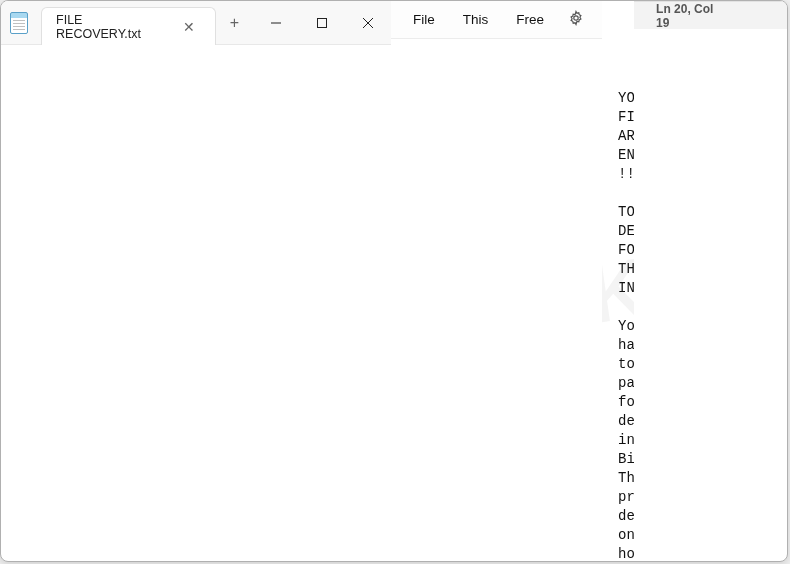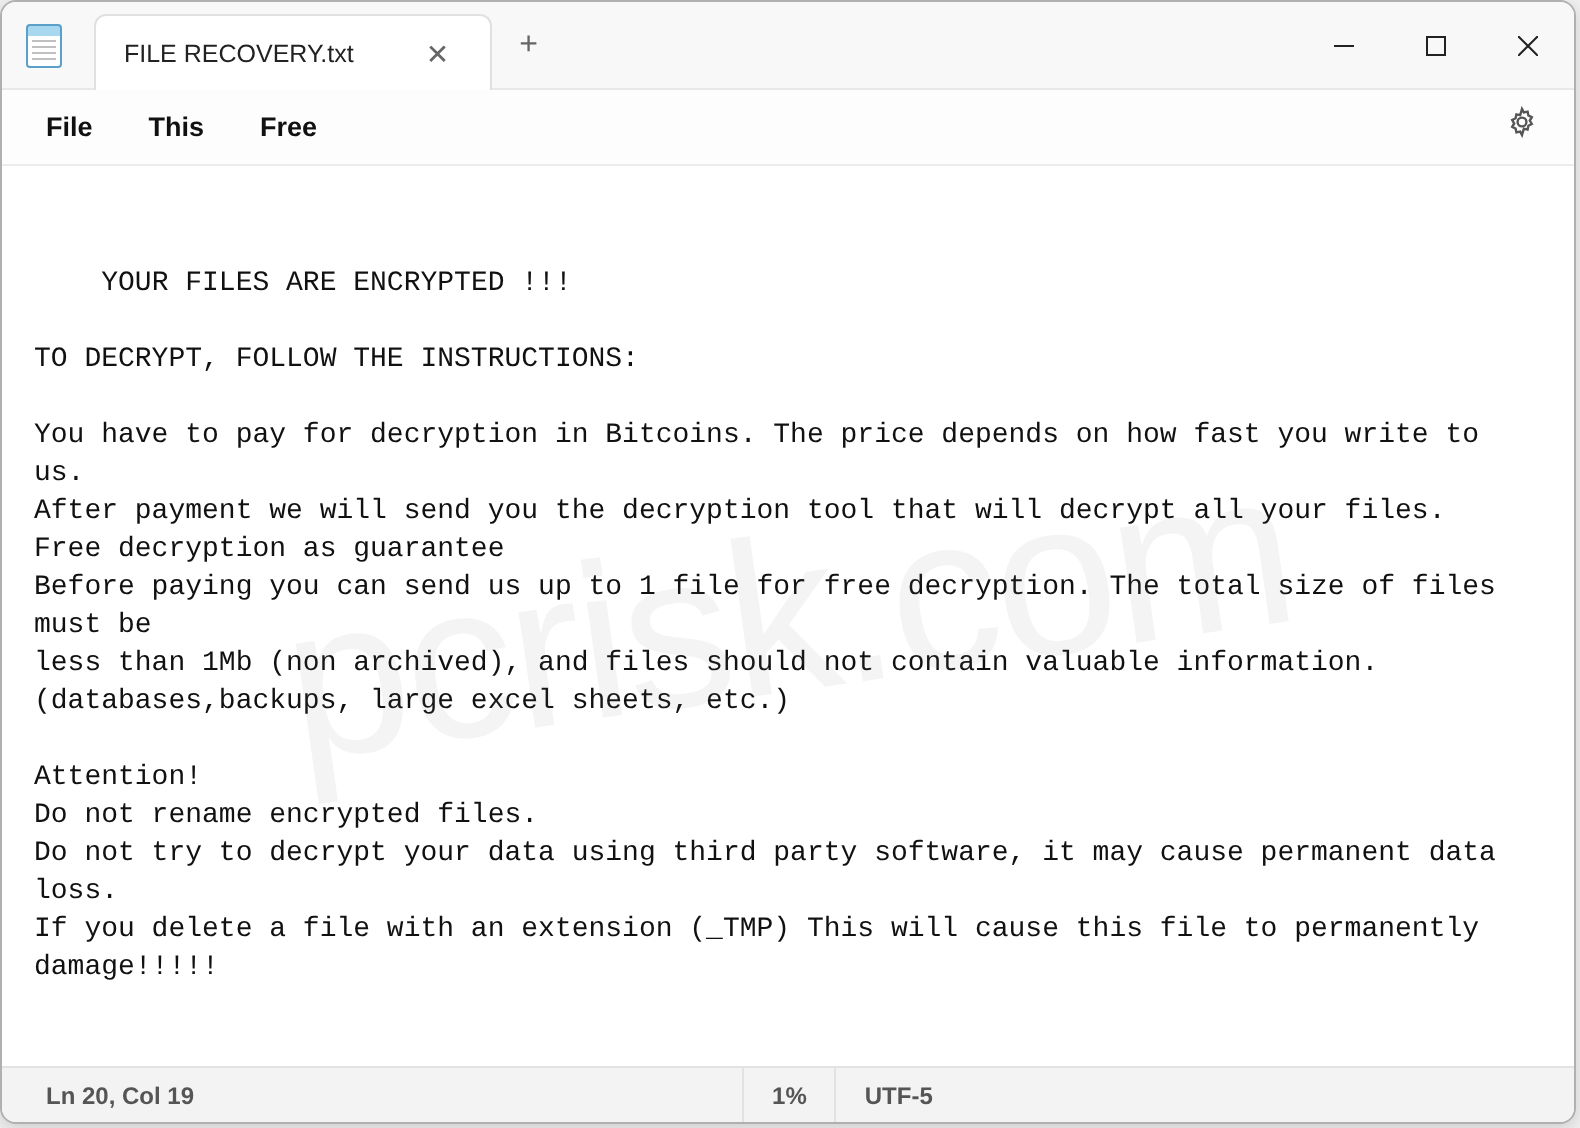--- a/index.html
+++ b/index.html
@@ -11,21 +11,20 @@
     overflow: hidden;
     position: relative;
   }
   .window {
     width: 788px;
     height: 562px;
     background: #ffffff;
     border: 1px solid #b0b0b0;
     border-radius: 8px;
     display: flex;
-    flex-direction: column;
     overflow: hidden;
     box-shadow: 0 2px 8px rgba(0,0,0,0.15);
   }
   .titlebar {
     height: 44px;
     background: #f8f8f8;
     display: flex;
     align-items: stretch;
     border-bottom: 1px solid #e8e8e8;
   }
@@ -72,21 +71,21 @@
   .win-btn { width: 46px; display:flex; align-items:center; justify-content:center; cursor:pointer; color:#222; }
 
   .menubar {
     height: 38px;
     display: flex;
     align-items: center;
     padding: 0 8px;
     border-bottom: 1px solid #ececec;
     background:#fdfdfd;
   }
-  .menu-item { font-size: 13.5px; color:#111; padding: 6px 14px; cursor:pointer; border-radius:4px;font-weight:bold; }
+  .menu-item { font-size: 13.5px; color:#111; padding: 6px 14px; cursor:pointer; border-radius:4px; }
   .menubar-spacer { flex:1; }
   .gear { padding:6px 10px; cursor:pointer; color:#555; }
 
   .editor {
     flex: 1;
     overflow: auto;
     padding: 12px 16px 8px 16px;
     font-family: Consolas, 'Courier New', monospace;
     font-size: 14px;
     line-height: 19px;

